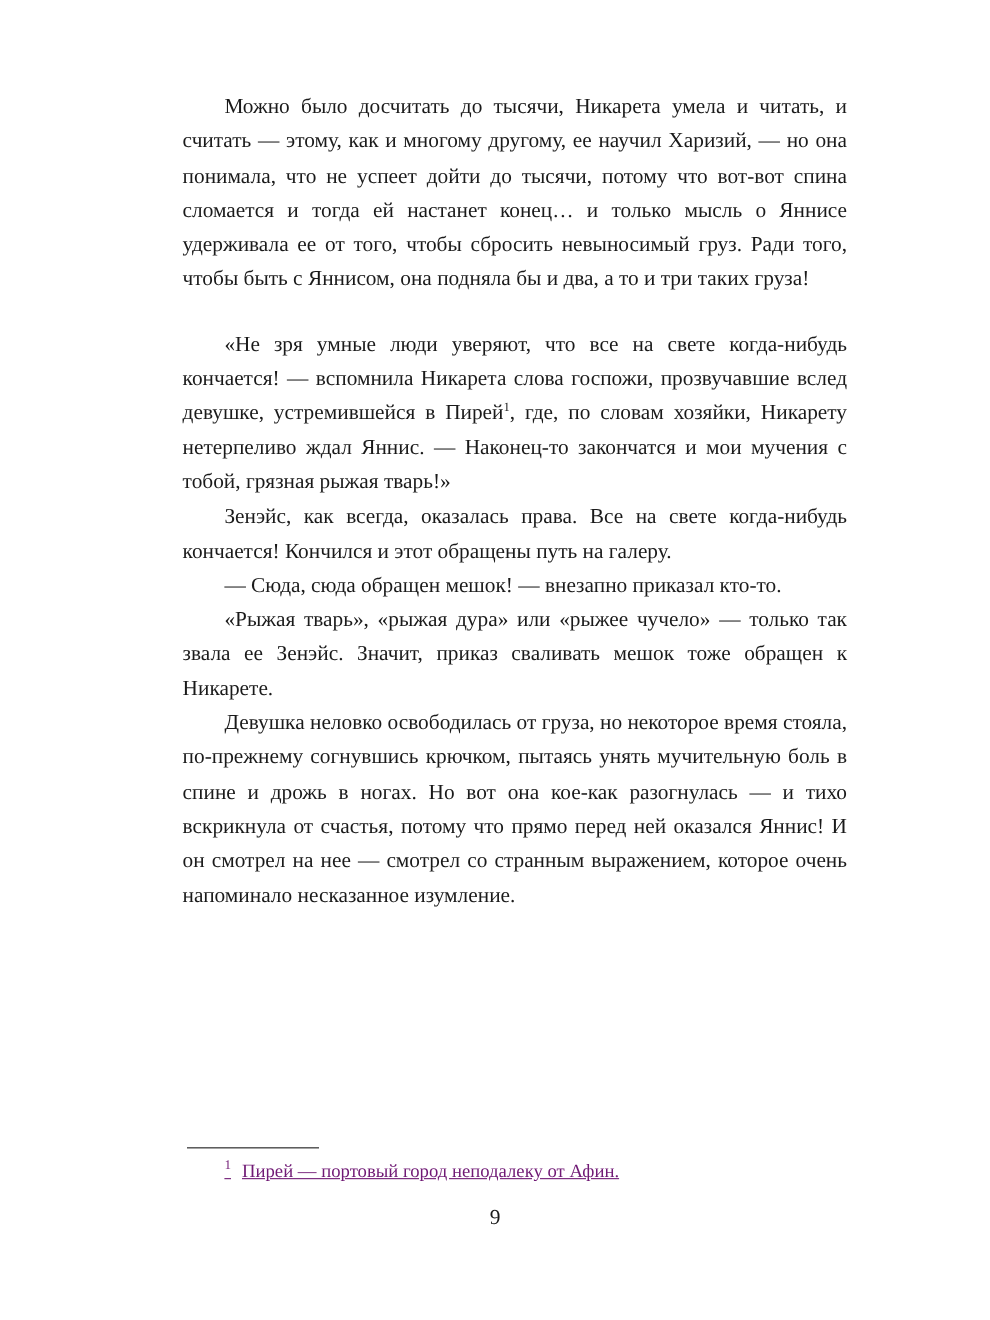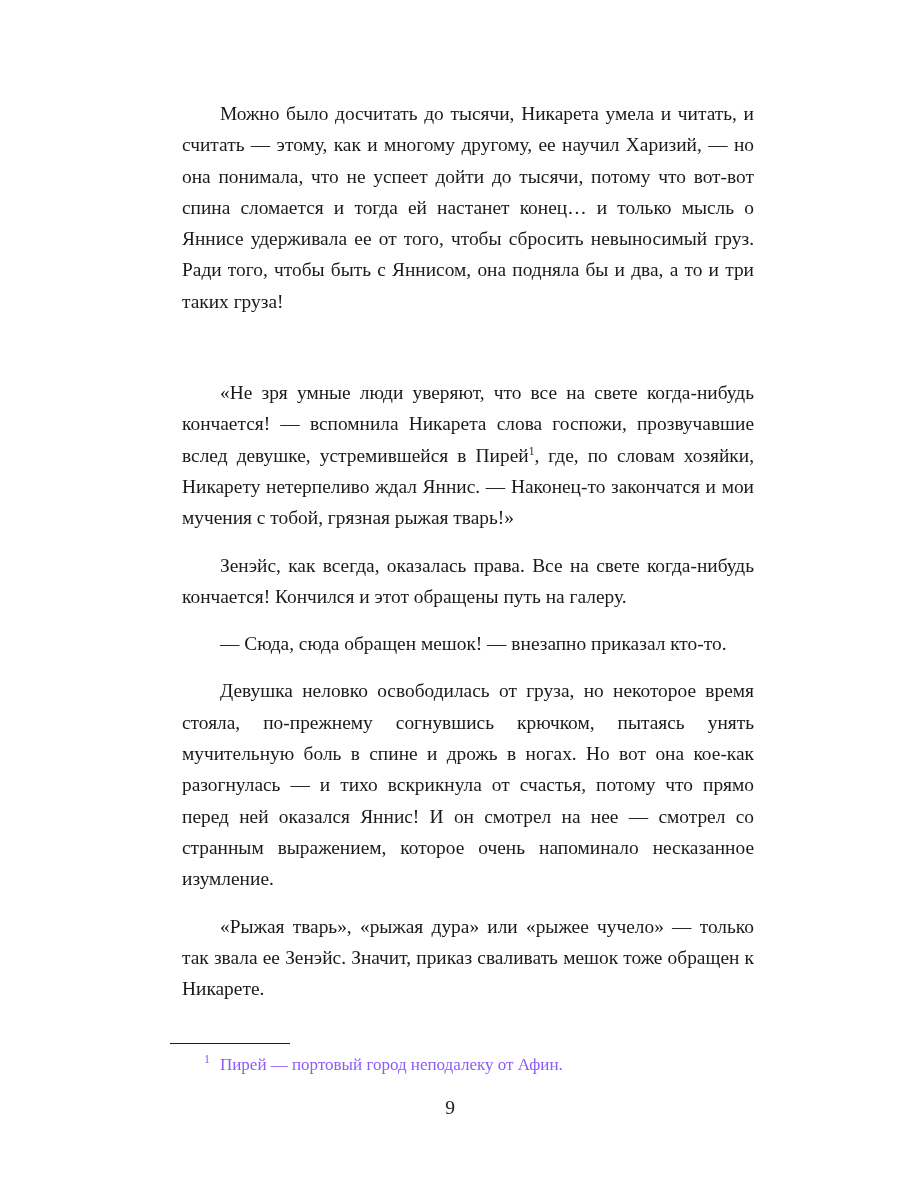--- a/index.html
+++ b/index.html
@@ -21,21 +21,21 @@
     box-sizing: border-box;
     padding: 0;
   }
   .text-column {
     position: absolute;
     left: 166px;
     top: 82px;
     width: 604px;
   }
   p.para {
-    margin: 16px;
+    margin: 0;
     font-size: 19.4px;
     line-height: 31.3px;
     text-align: justify;
     text-indent: 38px;
     hyphens: manual;
   }
   .block-gap {
     height: 28px;
   }
   sup.fn {
@@ -51,22 +51,23 @@
   }
   .footnote-rule {
     width: 120px;
     height: 1px;
     background: #1a1a1a;
     margin: 0 0 9px 4px;
   }
   .footnote-text {
     font-size: 17px;
     line-height: 24px;
-    color: #8b5cf6;
+    color: #701a75;
     text-indent: 38px;
+    text-decoration: underline;
   }
   .footnote-text .fnum {
     font-size: 12px;
     vertical-align: super;
     line-height: 0;
     margin-right: 10px;
   }
   .page-number {
     position: absolute;
     left: 0;
@@ -84,22 +85,22 @@
 
   <div class="text-column">
 
     <p class="para">Можно было досчитать до тысячи, Никарета умела и читать, и считать — этому, как и многому другому, ее научил Харизий, — но она понимала, что не успеет дойти до тысячи, потому что вот-вот спина сломается и тогда ей настанет конец… и только мысль о Яннисе удерживала ее от того, чтобы сбросить невыносимый груз. Ради того, чтобы быть с Яннисом, она подняла бы и два, а то и три таких груза!</p>
 
     <div class="block-gap"></div>
 
     <p class="para" id="para-fn">«Не зря умные люди уверяют, что все на свете когда-нибудь кончается! — вспомнила Никарета слова госпожи, прозвучавшие вслед девушке, устремившейся в Пирей<sup class="fn">1</sup>, где, по словам хозяйки, Никарету нетерпеливо ждал Яннис. — Наконец-то закончатся и мои мучения с тобой, грязная рыжая тварь!»</p>
     <p class="para">Зенэйс, как всегда, оказалась права. Все на свете когда-нибудь кончается! Кончился и этот обращены путь на галеру.</p>
     <p class="para">— Сюда, сюда обращен мешок! — внезапно приказал кто-то.</p>
+    <p class="para">«Рыжая тварь», «рыжая дура» или «рыжее чучело» — только так звала ее Зенэйс. Значит, приказ сваливать мешок тоже обращен к Никарете.</p>
     <p class="para">Девушка неловко освободилась от груза, но некоторое время стояла, по-прежнему согнувшись крючком, пытаясь унять мучительную боль в спине и дрожь в ногах. Но вот она кое-как разогнулась — и тихо вскрикнула от счастья, потому что прямо перед ней оказался Яннис! И он смотрел на нее — смотрел со странным выражением, которое очень напоминало несказанное изумление.</p>
-    <p class="para">«Рыжая тварь», «рыжая дура» или «рыжее чучело» — только так звала ее Зенэйс. Значит, приказ сваливать мешок тоже обращен к Никарете.</p>
 
   </div>
 
   <div class="footnote-area">
     <div class="footnote-rule"></div>
     <div class="footnote-text">
       <span class="fnum">1</span><span>Пирей — портовый город неподалеку от Афин.</span>
     </div>
   </div>
 

